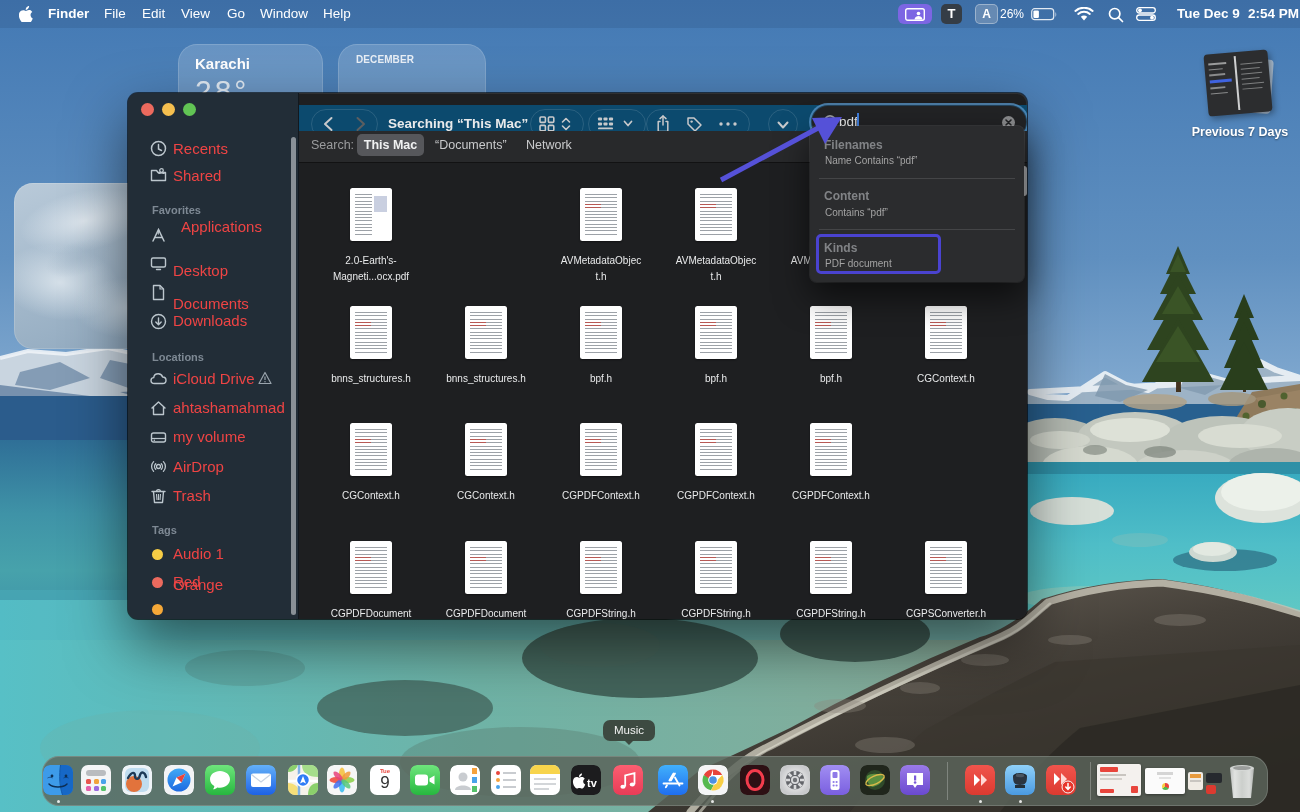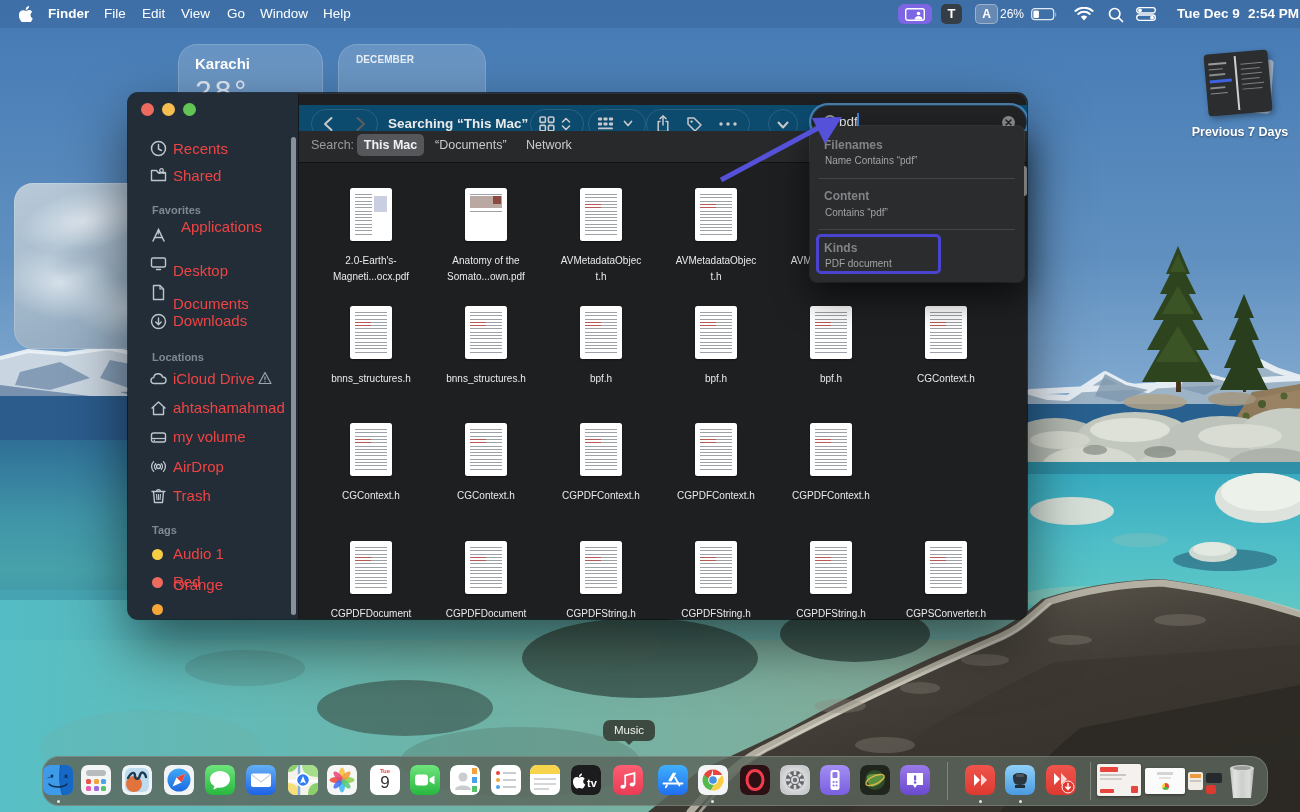--- a/index.html
+++ b/index.html
@@ -363,28 +363,20 @@
     <div class="abs" style="left:227px; top:7px; color:#c9cacc;">Network</div>
   </div>
   <div id="content">
     <div class="fitem" style="left:15px; top:25px;">
         <div class="page">
           <div class="pg-lines" style="right:20px;"></div>
           <div style="position:absolute;right:5px;top:8px;width:13px;height:16px;background:#c9cfe0;"></div>
         </div>
         <div class="lbl">2.0-Earth's-<br>Magneti...ocx.pdf</div>
       </div>
-    <div class="fitem" style="left:130px; top:25px;">
-        <div class="page">
-          <div class="pg-lines" style="height:20px;"></div>
-          <div style="position:absolute;left:5px;top:8px;width:32px;height:12px;background:#b9a9a2;"></div>
-          <div style="position:absolute;right:6px;top:8px;width:8px;height:8px;background:#8a4a42;"></div>
-        </div>
-        <div class="lbl">Anatomy of the<br>Somato...own.pdf</div>
-      </div>
     <div class="fitem" style="left:245px; top:25px;">
         <div class="page">
           <div class="pg-lines"></div>
           <div class="pg-red"></div>
         </div>
         <div class="lbl">AVMetadataObjec<br>t.h</div>
       </div>
     <div class="fitem" style="left:360px; top:25px;">
         <div class="page">
           <div class="pg-lines"></div>

